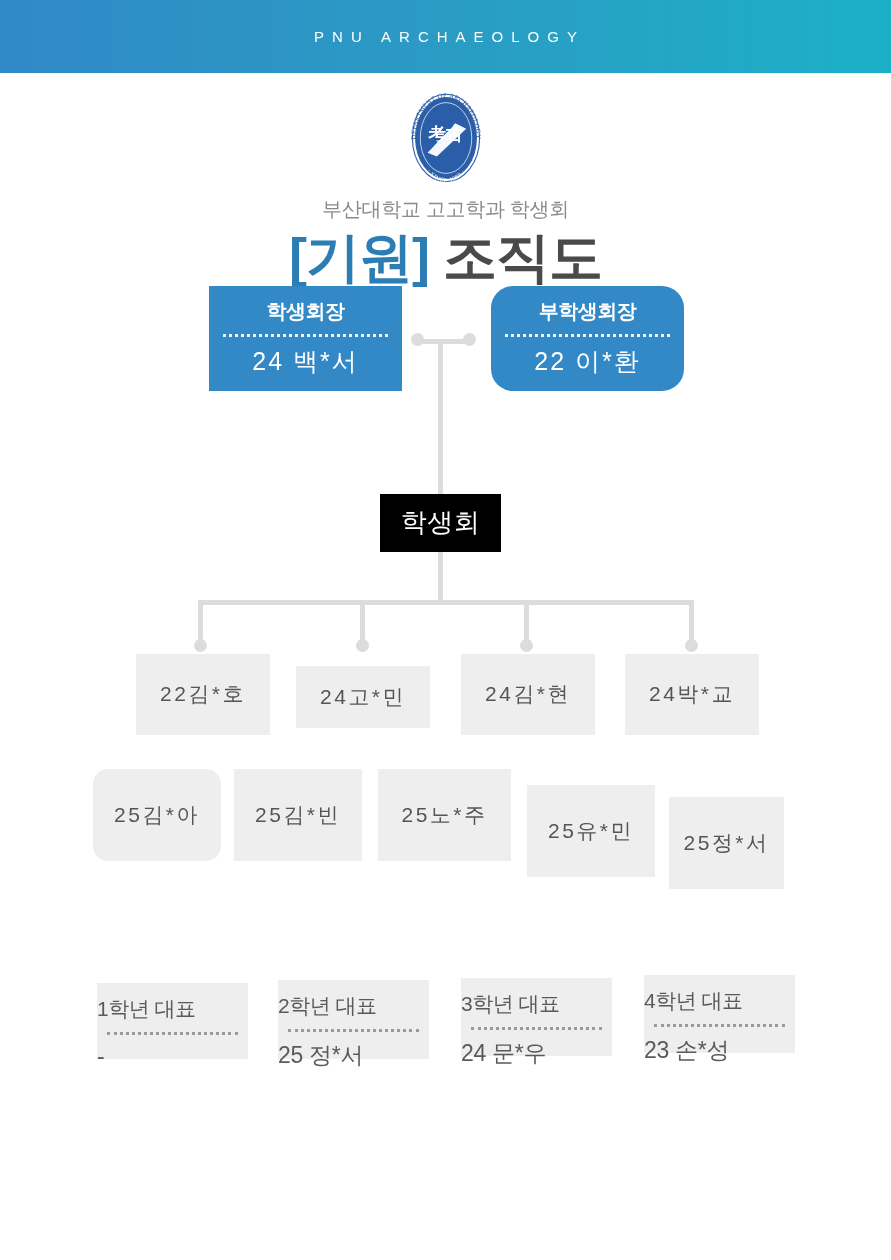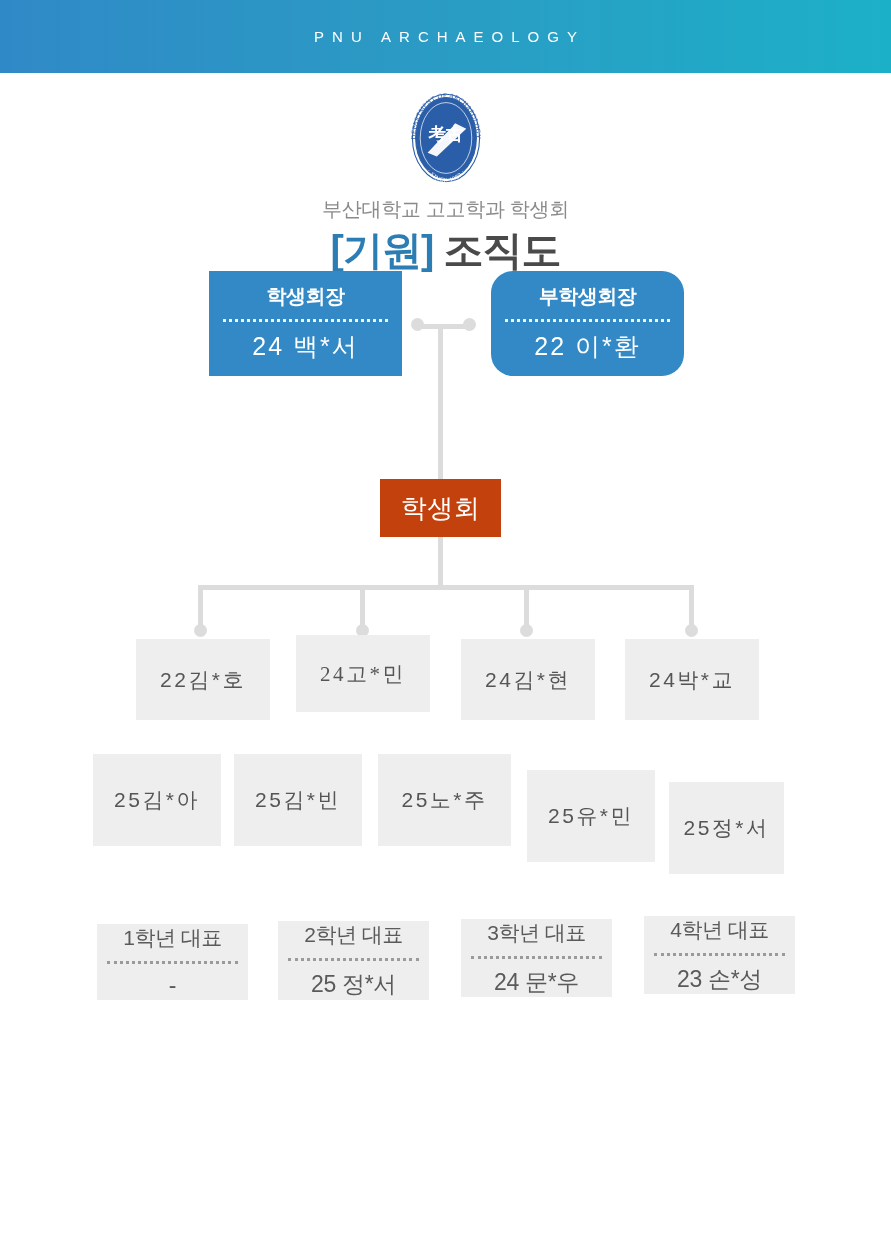--- a/index.html
+++ b/index.html
@@ -47,21 +47,21 @@
   .subtitle {
     text-align: center;
     color: #8a8a8a;
     font-size: 20px;
     margin-top: 12px;
     letter-spacing: -0.3px;
   }
   .maintitle {
     text-align: center;
     margin-top: 6px;
-    font-size: 40px;
+    font-size: 54px;
     font-weight: bold;
     letter-spacing: -1px;
     line-height: 1.05;
   }
   .t-blue { color: #2d7db5; }
   .t-dark { color: #4a4a4a; }
 
   
   .chart {
     position: relative;
@@ -104,21 +104,21 @@
   }
   .exec .person {
     font-size: 25px;
     letter-spacing: 2px;
     font-weight: 300;
   }
 
   
   .council {
     position: absolute;
-    background: #c2410c;
+    background: #000000;
     color: #ffffff;
     display: flex;
     align-items: center;
     justify-content: center;
     font-size: 26px;
     letter-spacing: 0.5px;
     font-weight: 300;
   }
 
   
@@ -133,21 +133,22 @@
     letter-spacing: 2.5px;
     font-weight: 300;
   }
 
   
   .grade {
     position: absolute;
     background: #eeeeee;
     color: #5a5a5a;
     box-sizing: border-box;
-    text-align: center;
+    padding-top: 12px;
+    margin-top: 44px;
   }
   .grade .glabel {
     font-size: 21px;
     letter-spacing: -0.5px;
   }
   .grade .gsep {
     margin: 9px 10px 8px 10px;
     border-top: 3px dotted #9a9a9a;
     height: 0;
   }
@@ -224,31 +225,31 @@
   <div class="ln" style="left:689px; top:314px; width:5px; height:45px;"></div>
 
   <div class="dot" style="left:194px; top:353px;"></div>
   <div class="dot" style="left:356px; top:353px;"></div>
   <div class="dot" style="left:520px; top:353px;"></div>
   <div class="dot" style="left:685px; top:353px;"></div>
 
   <div class="member" style="left:136px; top:368px; width:134px; height:81px;">
     <span>22김*호</span>
   </div>
-  <div class="member" style="left:296px; top:364px; width:134px; height:77px;font-family:Liberation Serif, serif;">
+  <div class="member" style="left:296px; top:380px; width:134px; height:62px;">
     <span>24고*민</span>
   </div>
   <div class="member" style="left:461px; top:368px; width:134px; height:81px;">
     <span>24김*현</span>
   </div>
   <div class="member" style="left:625px; top:368px; width:134px; height:81px;">
     <span>24박*교</span>
   </div>
 
-  <div class="member" style="left:93px; top:483px; width:128px; height:92px;">
+  <div class="member" style="left:93px; top:483px; width:128px; height:92px;border-radius:15px;">
     <span>25김*아</span>
   </div>
   <div class="member" style="left:234px; top:483px; width:128px; height:92px;">
     <span>25김*빈</span>
   </div>
   <div class="member" style="left:378px; top:483px; width:133px; height:92px;">
     <span>25노*주</span>
   </div>
   <div class="member" style="left:527px; top:483px; width:128px; height:92px;margin-top:16px;">
     <span>25유*민</span>

